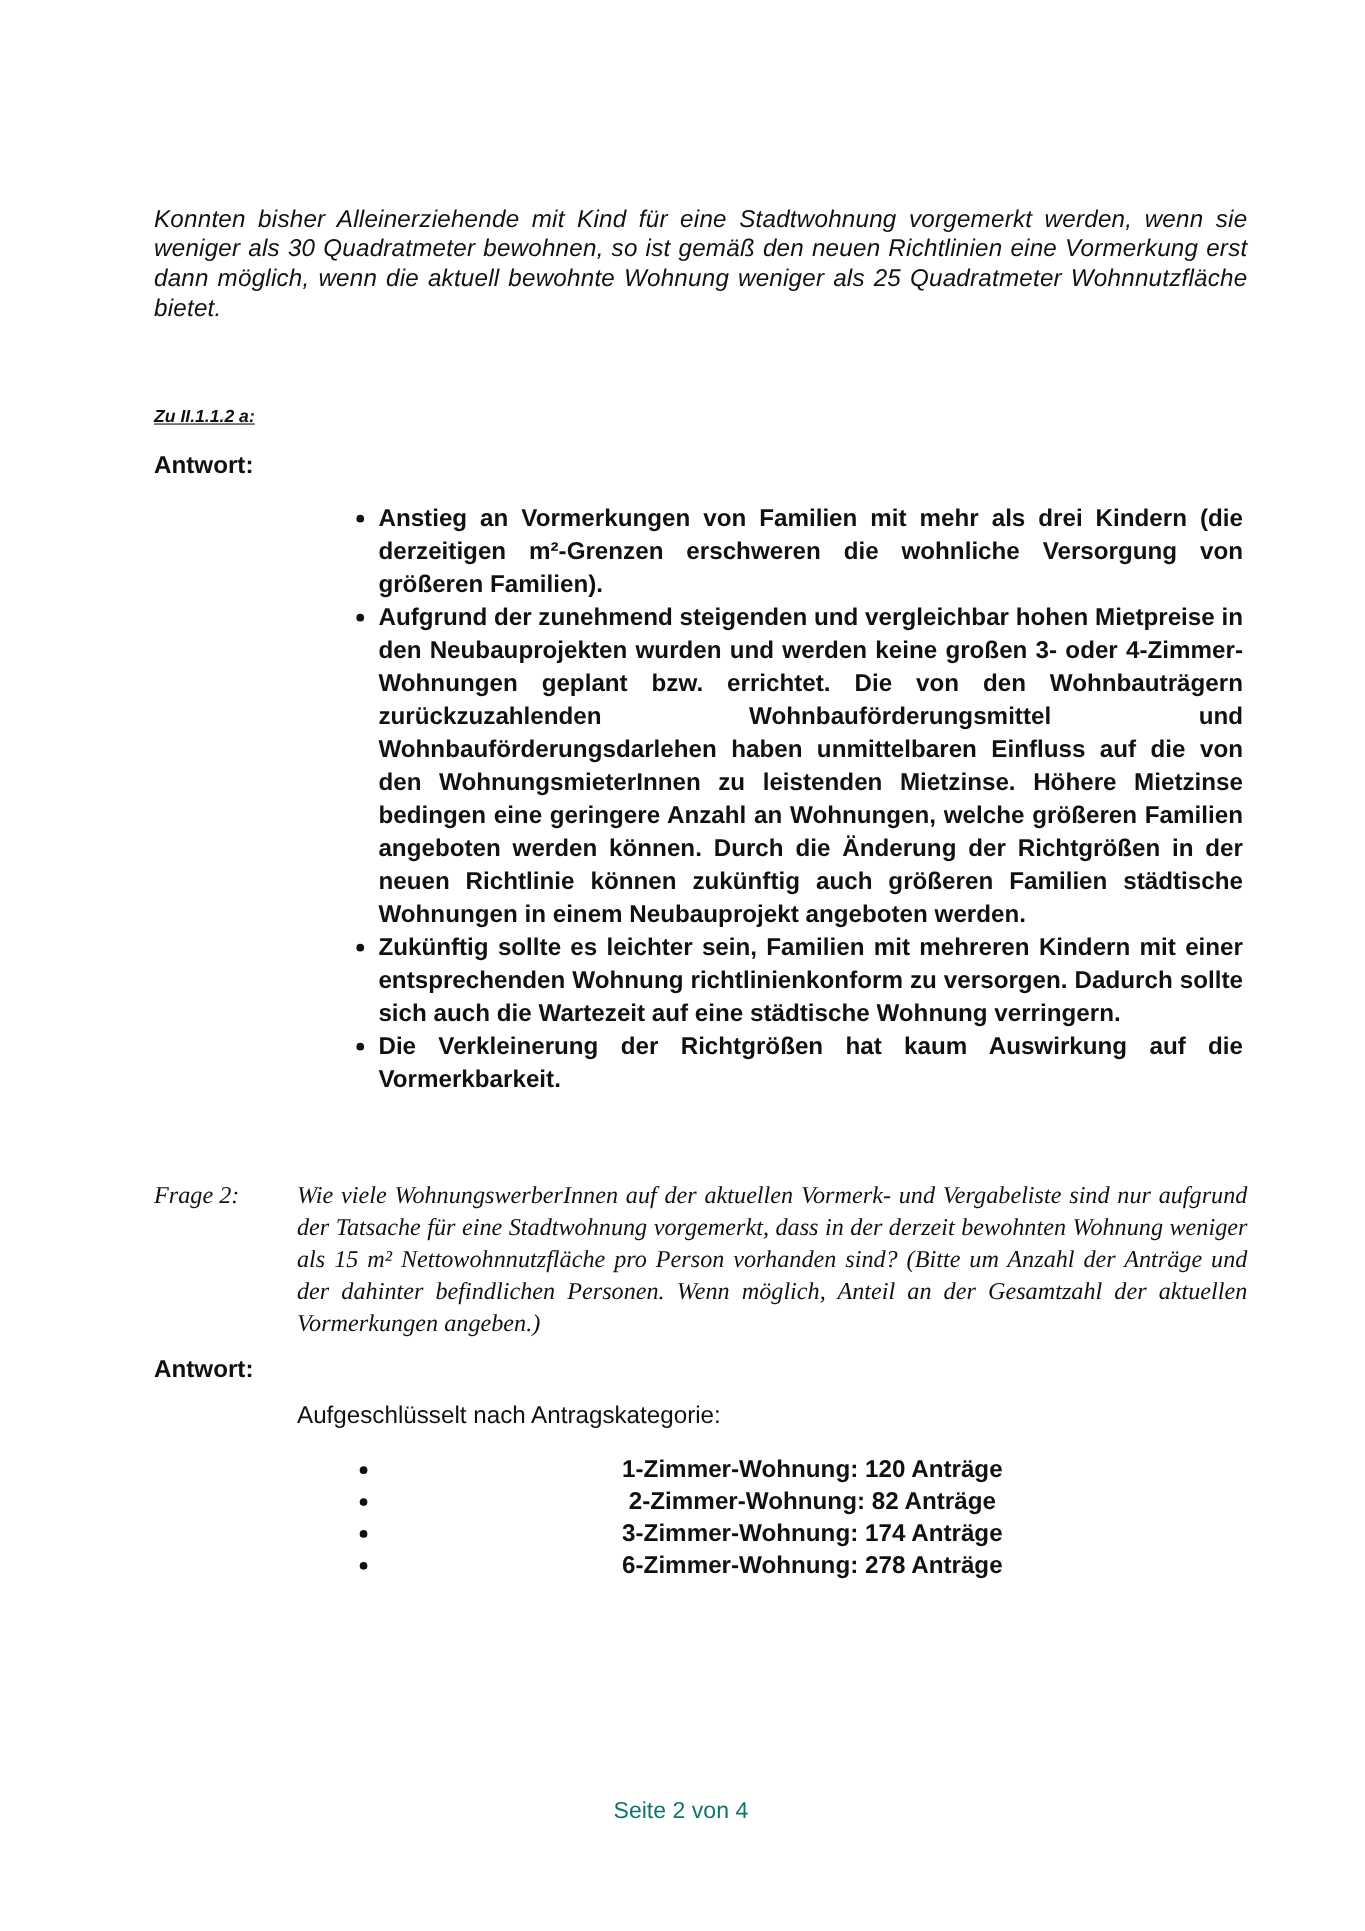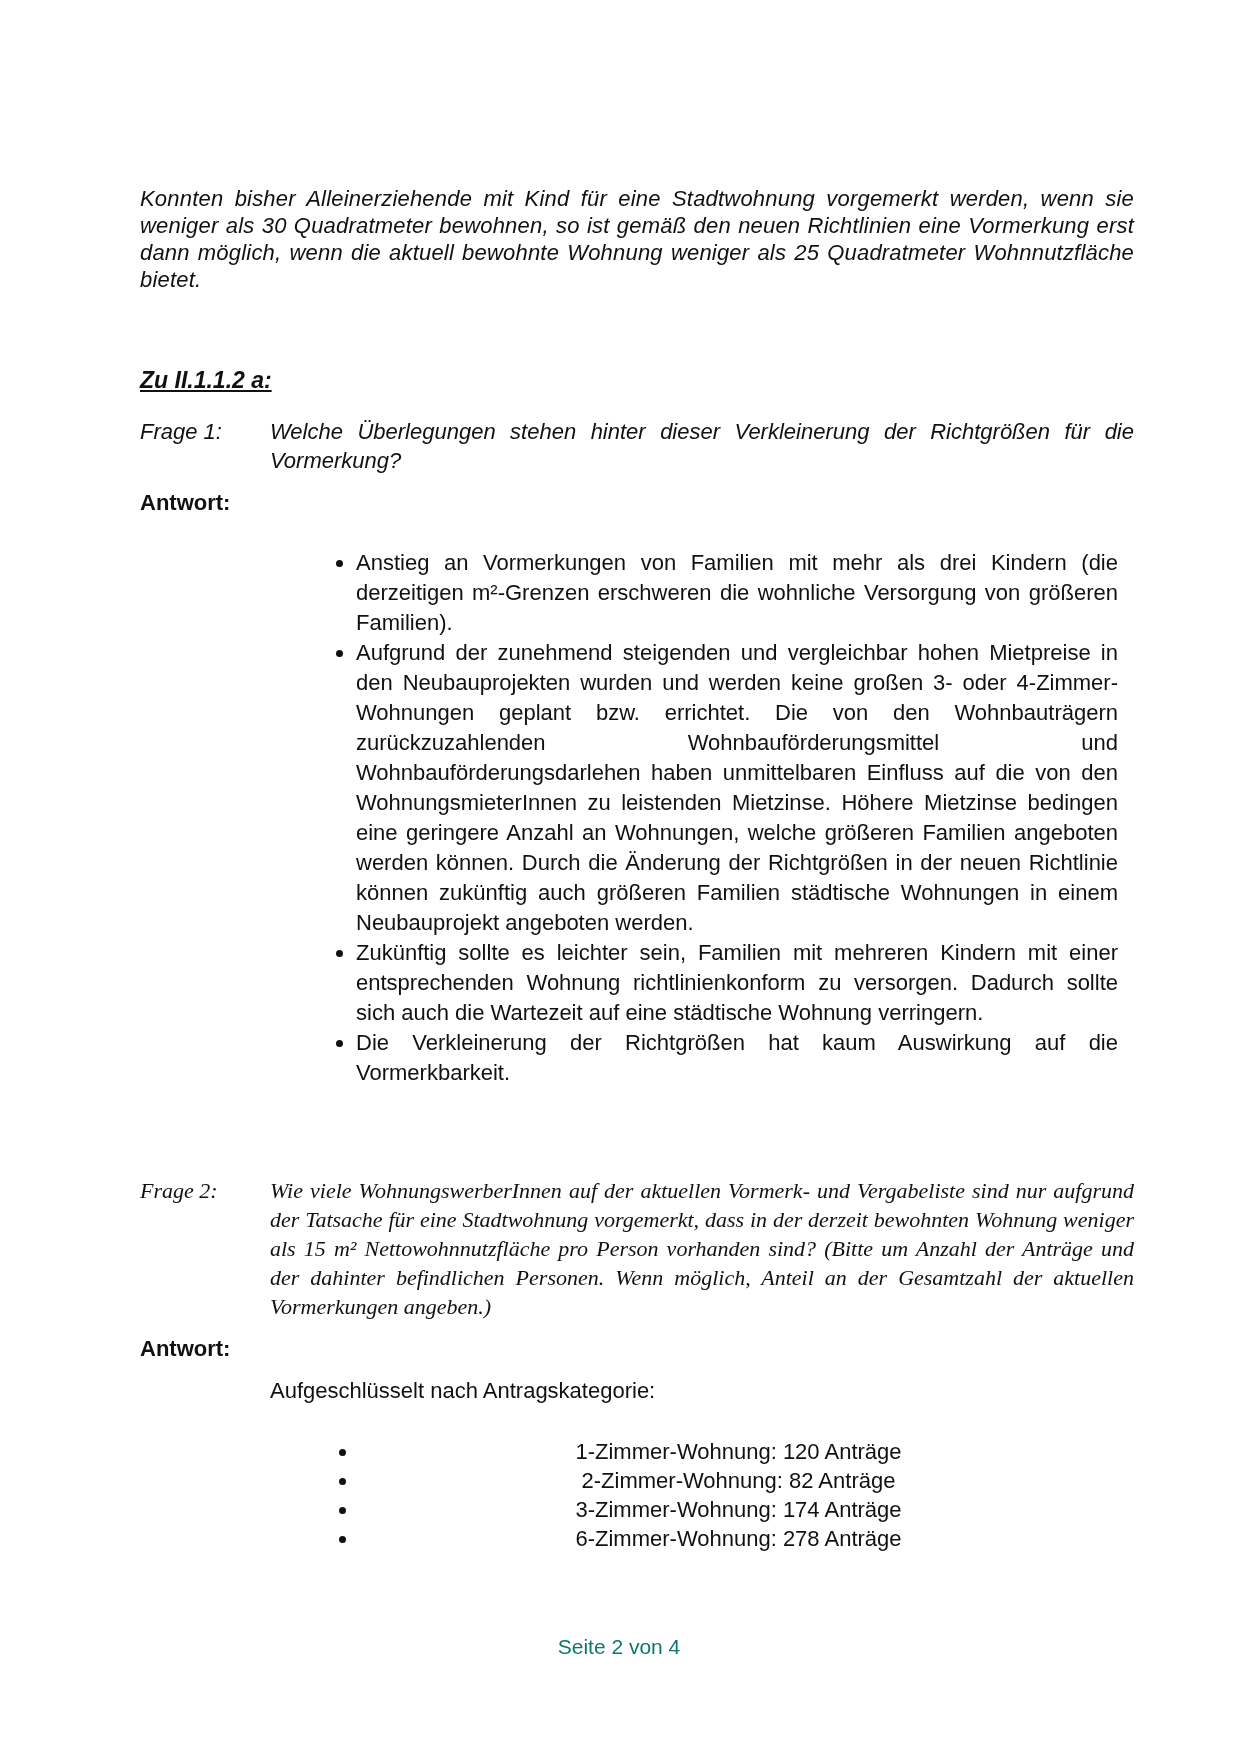--- a/index.html
+++ b/index.html
@@ -22,21 +22,21 @@
   .justify { text-align: justify; }
   .italic  { font-style: italic; }
 
   .intro {
     margin: 0;
     line-height: 27px;
     letter-spacing: 0.2px;
   }
   .section-heading {
     margin: 72px 0 0 0;
-    font-size: 23px;
+    font-size: 16px;
     font-weight: bold;
     font-style: italic;
     text-decoration: underline;
     line-height: 30px;
   }
   .qa-row {
     display: grid;
     grid-template-columns: 130px 1fr;
     align-items: start;
   }
@@ -49,24 +49,24 @@
   }
   .qa-row.question { margin-top: 22px; }
   .qa-row.answer   { margin-top: 13px; }
   .qa-row.answer .label,
   .qa-row.answer .body {
     font-weight: bold;
     line-height: 30px;
   }
   .qa-row.listrow { margin-top: 14px; }
   ul.bullets {
-    margin: 16px;
+    margin: 4px;
     padding: 0 0 0 70px;
     list-style: disc outside;
-    font-weight: normal;
+    font-weight: bold;
   }
   ul.bullets li {
     line-height: 30px;
     text-align: justify;
   }
   ul.bullets.sub {
     padding-left: 73px;
   }
   ul.bullets.sub li {
     line-height: 29px;
@@ -92,24 +92,20 @@
 </style>
 </head>
 <body>
 
 <div class="page">
 
   <p class="intro italic justify">Konnten bisher Alleinerziehende mit Kind für eine Stadtwohnung vorgemerkt werden, wenn sie weniger als 30 Quadratmeter bewohnen, so ist gemäß den neuen Richtlinien eine Vormerkung erst dann möglich, wenn die aktuell bewohnte Wohnung weniger als 25 Quadratmeter Wohnnutzfläche bietet.</p>
 
   <h2 class="section-heading">Zu II.1.1.2 a:</h2>
 
-  <div class="qa-row question">
-    <div class="label italic">Frage 1:</div>
-    <div class="body italic justify">Welche Überlegungen stehen hinter dieser Verkleinerung der Richtgrößen für die Vormerkung?</div>
-  </div>
 
   <div class="qa-row answer">
     <div class="label">Antwort:</div>
   </div>
 
   <div class="qa-row listrow">
     <div class="label"></div>
     <ul class="bullets">
         <li>Anstieg an Vormerkungen von Familien mit mehr als drei Kindern (die derzeitigen m²-Grenzen erschweren die wohnliche Versorgung von größeren Familien).</li>
         <li>Aufgrund der zunehmend steigenden und vergleichbar hohen Mietpreise in den Neubauprojekten wurden und werden keine großen 3- oder 4-Zimmer-Wohnungen geplant bzw. errichtet. Die von den Wohnbauträgern zurückzuzahlenden Wohnbauförderungsmittel und Wohnbauförderungsdarlehen haben unmittelbaren Einfluss auf die von den WohnungsmieterInnen zu leistenden Mietzinse. Höhere Mietzinse bedingen eine geringere Anzahl an Wohnungen, welche größeren Familien angeboten werden können. Durch die Änderung der Richtgrößen in der neuen Richtlinie können zukünftig auch größeren Familien städtische Wohnungen in einem Neubauprojekt angeboten werden.</li>

